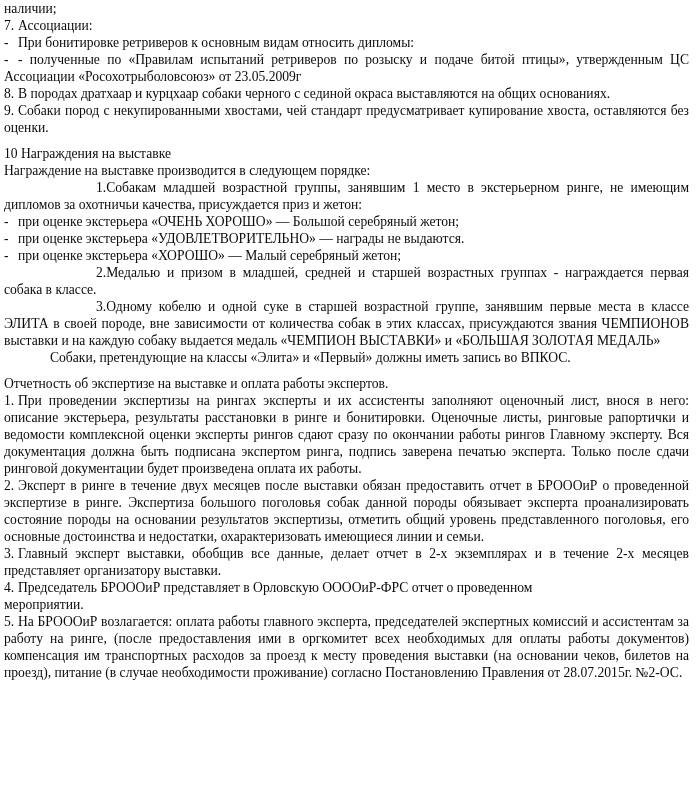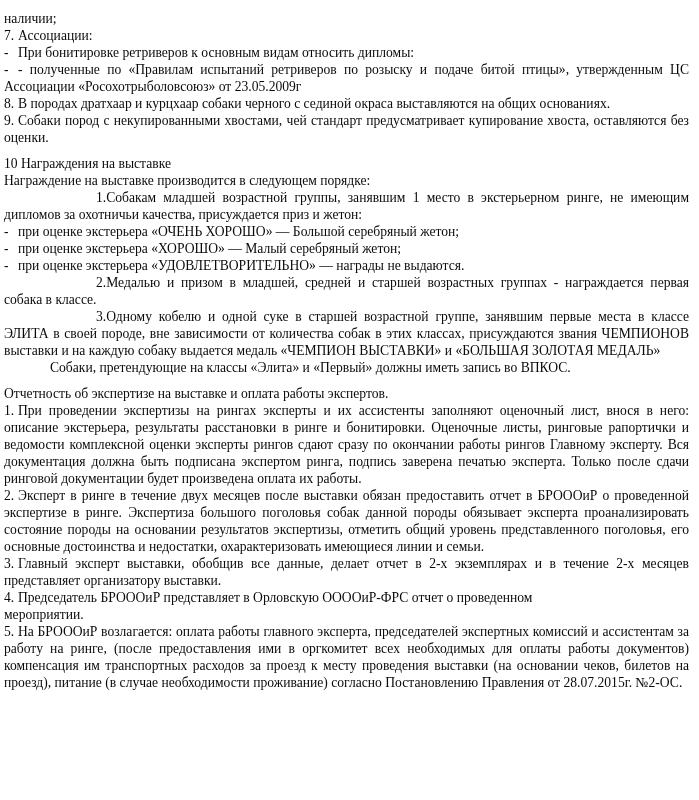--- a/index.html
+++ b/index.html
@@ -1,20 +1,20 @@
 <!DOCTYPE html>
 <html lang="ru"><head>
 <meta charset="utf-8">
 <style>
   html,body{margin:0;padding:0;background:#ffffff;}
   body{width:699px;height:800px;overflow:hidden;}
   .page{
     box-sizing:border-box;
     width:699px;height:800px;
-    padding:10px 10px 0 4px;
+    padding:0 10px 0 4px;
     font-family:"Liberation Serif","DejaVu Serif",serif;
     font-size:13.6px;
     line-height:17px;
     color:#0a0a0a;
     background:#ffffff;
   }
   .para{margin:0;text-align:justify;}
   .head{margin:0;text-align:left;}
   .ind{text-indent:46px;}
   .pre{white-space:pre-line;}
@@ -36,22 +36,22 @@
     <p class="para"><span class="mk">9.</span><span>Собаки пород с некупированными хвостами, чей стандарт предусматривает купирование хвоста, оставляются без оценки.</span></p>
   </div>
 
   <div class="gap"></div>
 
   <div>
     <p class="head">10 Награждения на выставке</p>
     <p class="head">Награждение на выставке производится в следующем порядке:</p>
     <p class="para ind"><span class="mk">1.</span><span>Собакам младшей возрастной группы, занявшим 1 место в экстерьерном ринге, не имеющим дипломов за охотничьи качества, присуждается приз и жетон:</span></p>
     <p class="para"><span class="mk">-</span><span>при оценке экстерьера «ОЧЕНЬ ХОРОШО» — Большой серебряный жетон;</span></p>
+    <p class="para"><span class="mk">-</span><span>при оценке экстерьера «УДОВЛЕТВОРИТЕЛЬНО» — награды не выдаются.</span></p>
     <p class="para"><span class="mk">-</span><span>при оценке экстерьера «ХОРОШО» — Малый серебряный жетон;</span></p>
-    <p class="para"><span class="mk">-</span><span>при оценке экстерьера «УДОВЛЕТВОРИТЕЛЬНО» — награды не выдаются.</span></p>
     <p class="para ind"><span class="mk">2.</span><span>Медалью и призом в младшей, средней и старшей возрастных группах - награждается первая собака в классе.</span></p>
     <p class="para ind"><span class="mk">3.</span><span>Одному кобелю и одной суке в старшей возрастной группе, занявшим первые места в классе ЭЛИТА в своей породе, вне зависимости от количества собак в этих классах, присуждаются звания ЧЕМПИОНОВ выставки и на каждую собаку выдается медаль «ЧЕМПИОН ВЫСТАВКИ» и «БОЛЬШАЯ ЗОЛОТАЯ МЕДАЛЬ»</span></p>
     <p class="para ind"><span>Собаки, претендующие на классы «Элита» и «Первый» должны иметь запись во ВПКОС.</span></p>
   </div>
 
   <div class="gap"></div>
 
   <div>
     <p class="head">Отчетность об экспертизе на выставке и оплата работы экспертов.</p>
     <p class="para"><span class="mk">1.</span><span>При проведении экспертизы на рингах эксперты и их ассистенты заполняют оценочный лист, внося в него: описание экстерьера, результаты расстановки в ринге и бонитировки. Оценочные листы, ринговые рапортички и ведомости комплексной оценки эксперты рингов сдают сразу по окончании работы рингов Главному эксперту. Вся документация должна быть подписана экспертом ринга, подпись заверена печатью эксперта. Только после сдачи ринговой документации будет произведена оплата их работы.</span></p>

